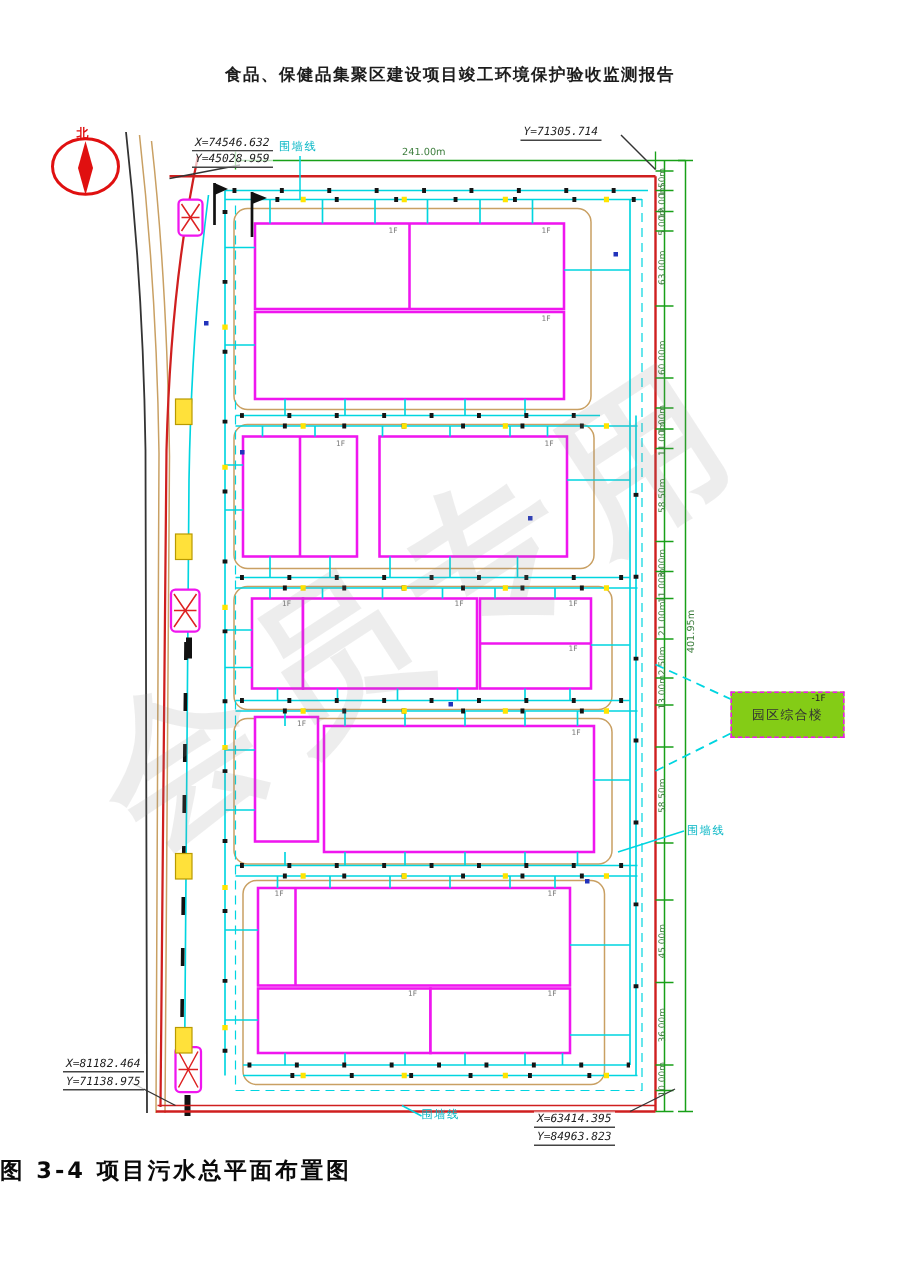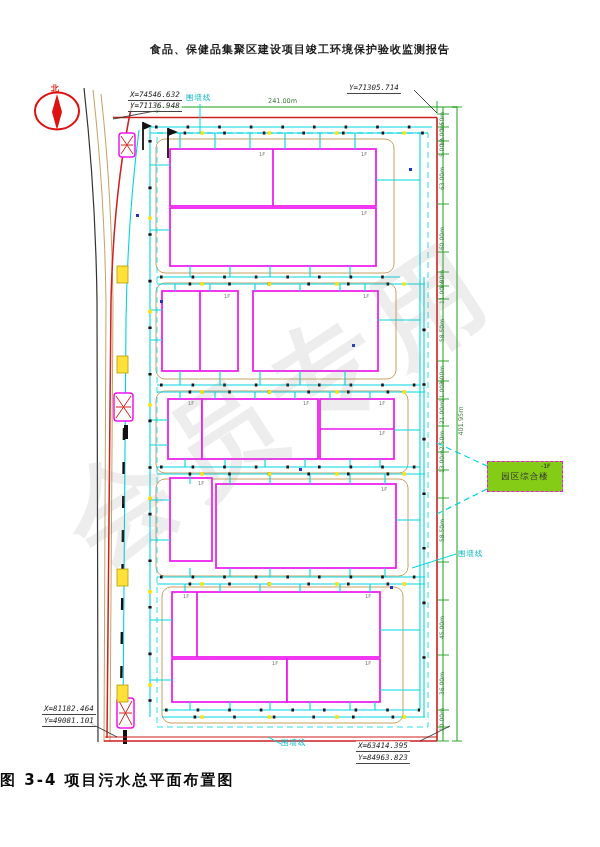--- a/index.html
+++ b/index.html
@@ -209,24 +209,24 @@
     </g>
   </svg>
 
   <div class="abs wm">会员专用</div>
 
   <div class="abs hdr">食品、保健品集聚区建设项目竣工环境保护验收监测报告</div>
   <div class="abs cap">图 3-4 项目污水总平面布置图</div>
   <div class="abs north">北</div>
 
   <div class="abs coord" style="left:128px;top:90px">X=74546.632</div>
-  <div class="abs coord" style="left:128px;top:101px">Y=71136.948</div>
+  <div class="abs coord" style="left:128px;top:101px">Y=45028.959</div>
   <div class="abs coord" style="left:347px;top:83px">Y=71305.714</div>
   <div class="abs coord" style="left:42px;top:704px">X=81182.464</div>
-  <div class="abs coord" style="left:42px;top:716px">Y=49081.101</div>
+  <div class="abs coord" style="left:42px;top:716px">Y=71138.975</div>
   <div class="abs coord" style="left:356px;top:741px">X=63414.395</div>
   <div class="abs coord" style="left:356px;top:753px">Y=84963.823</div>
 
   <div class="abs fence" style="left:186px;top:93px">围墙线</div>
   <div class="abs fence" style="left:458px;top:549px">围墙线</div>
   <div class="abs fence" style="left:281px;top:738px">围墙线</div>
 
   <div class="abs annex">
     <span>园区综合楼</span>
   </div>

